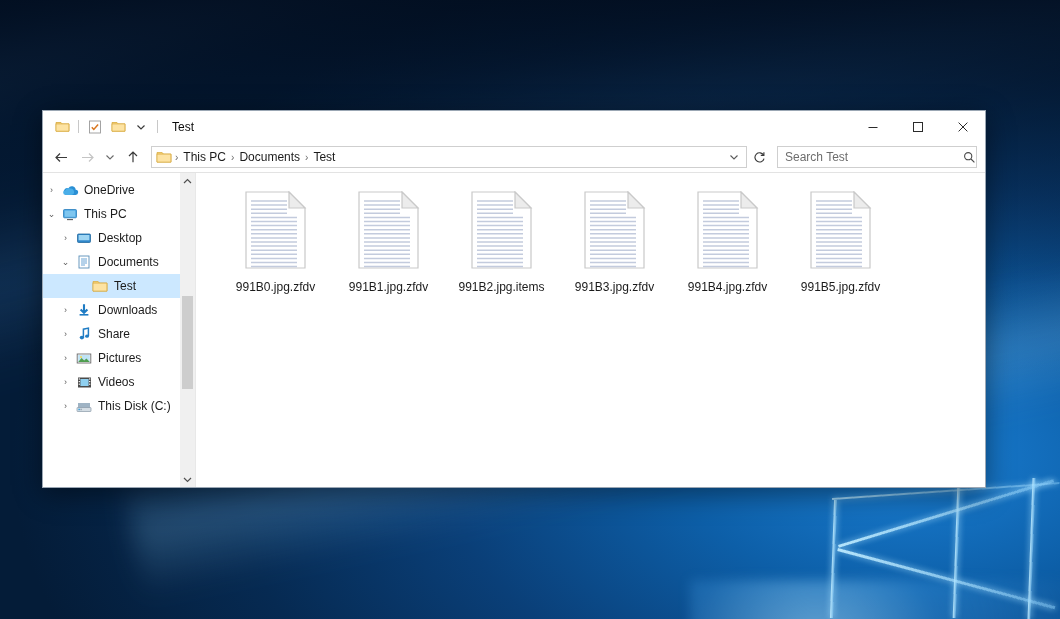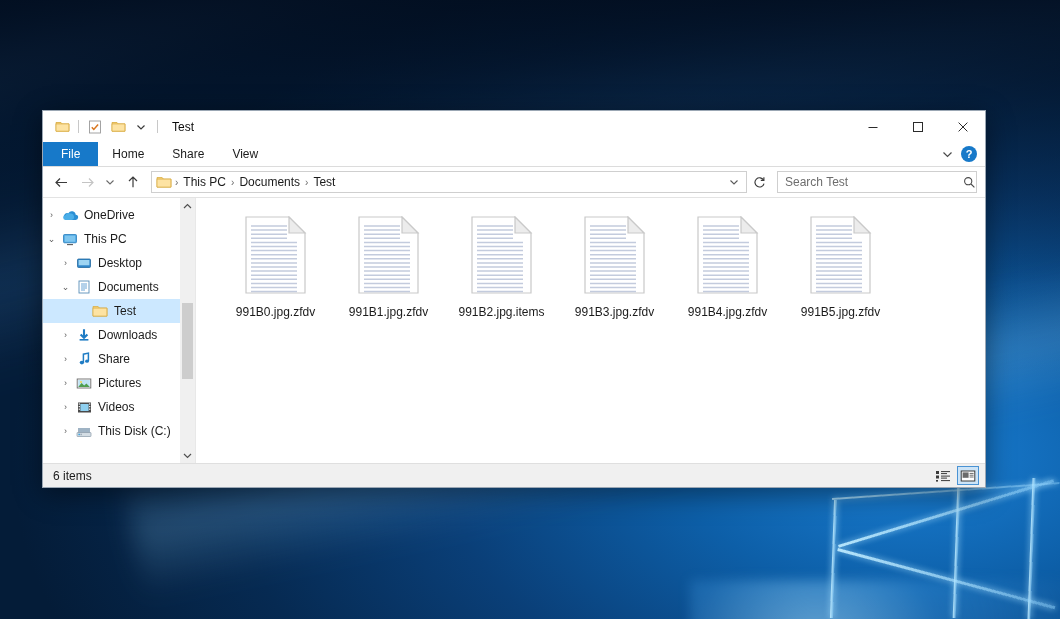--- a/index.html
+++ b/index.html
@@ -343,34 +343,20 @@
             </svg>
         </div>
         <div class="wc close">
           <svg width="12" height="12" viewBox="0 0 12 12">
               <path d="M1.6 1.6l8.8 8.8M10.4 1.6l-8.8 8.8" stroke="#2b2b2b" stroke-width="1"></path>
             </svg>
         </div>
       </div>
     </div>
 
-    <div class="ribbon">
-      <div class="tab file">File</div>
-      <div class="tab">Home</div>
-      <div class="tab">Share</div>
-      <div class="tab">View</div>
-      <div class="ribbon-right">
-        <span style="display:flex;align-items:center;">
-          <svg width="11" height="9" viewBox="0 0 11 9">
-              <path d="M1.5 2.5L5.5 6.5 9.5 2.5" fill="none" stroke="#4a4a4a" stroke-width="1.2"></path>
-            </svg>
-        </span>
-        <span class="help-btn">?</span>
-      </div>
-    </div>
 
     <div class="addressrow">
       <div class="nav-btn">
         <svg width="15" height="13" viewBox="0 0 15 13">
             <path d="M13 6.5H2.2M6 2.5l-4 4 4 4" fill="none" stroke="#3a3a3a" stroke-width="1.2"></path>
           </svg>
       </div>
       <div class="nav-btn disabled">
         <svg width="15" height="13" viewBox="0 0 15 13">
             <path d="M2 6.5h10.8M9 2.5l4 4-4 4" fill="none" stroke="#c4c4c4" stroke-width="1.2"></path>
@@ -717,39 +703,15 @@
                   <path d="M8 71.5H54" stroke="#c3cbdd" stroke-width="1.5"></path>
                   <path d="M8 75.6H54" stroke="#c3cbdd" stroke-width="1.5"></path>
                   <path d="M46 1l16 16H46z" fill="#ececec" stroke="#c9c9c9" stroke-width="1.2"></path>
                 </svg></span>
               <div class="fname">991B5.jpg.zfdv</div>
             </div>
           </div>
       </div>
     </div>
 
-    <div class="statusbar">
-      <span class="status-text">6 items</span>
-      <div class="view-btns">
-        <div class="vbtn">
-          <svg width="16" height="14" viewBox="0 0 16 14">
-            <g fill="#3a3a3a">
-              <rect x="1" y="2" width="3" height="3"></rect>
-                <rect x="1" y="6.5" width="3" height="3"></rect>
-                <rect x="1" y="11" width="2" height="1.6"></rect>
-            </g>
-            <g stroke="#3a3a3a" stroke-width="1">
-              <path d="M6 2.6h9M6 4.6h6M6 7.1h9M6 9.1h6M6 11.6h9"></path>
-            </g>
-          </svg>
-        </div>
-        <div class="vbtn active">
-          <svg width="16" height="14" viewBox="0 0 16 14">
-            <rect x="1.2" y="2" width="13.6" height="10" fill="#fff" stroke="#3a3a3a" stroke-width="1"></rect>
-            <rect x="2.6" y="3.4" width="6" height="5.4" fill="#6a6a6a"></rect>
-            <path d="M9.6 4.4h4M9.6 6.2h4M9.6 8h4" stroke="#6a6a6a" stroke-width="1"></path>
-          </svg>
-        </div>
-      </div>
-    </div>
 
   </div>
 </div>
 
 </body></html>

